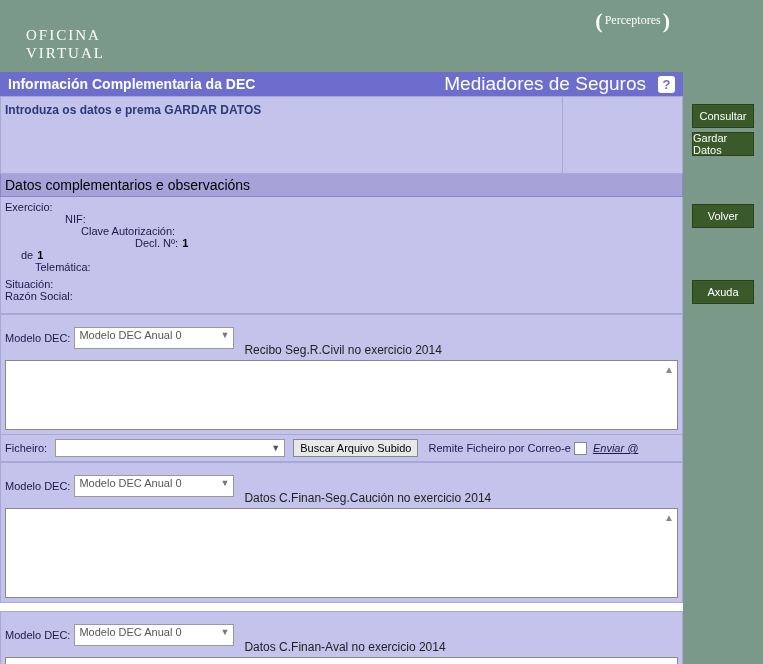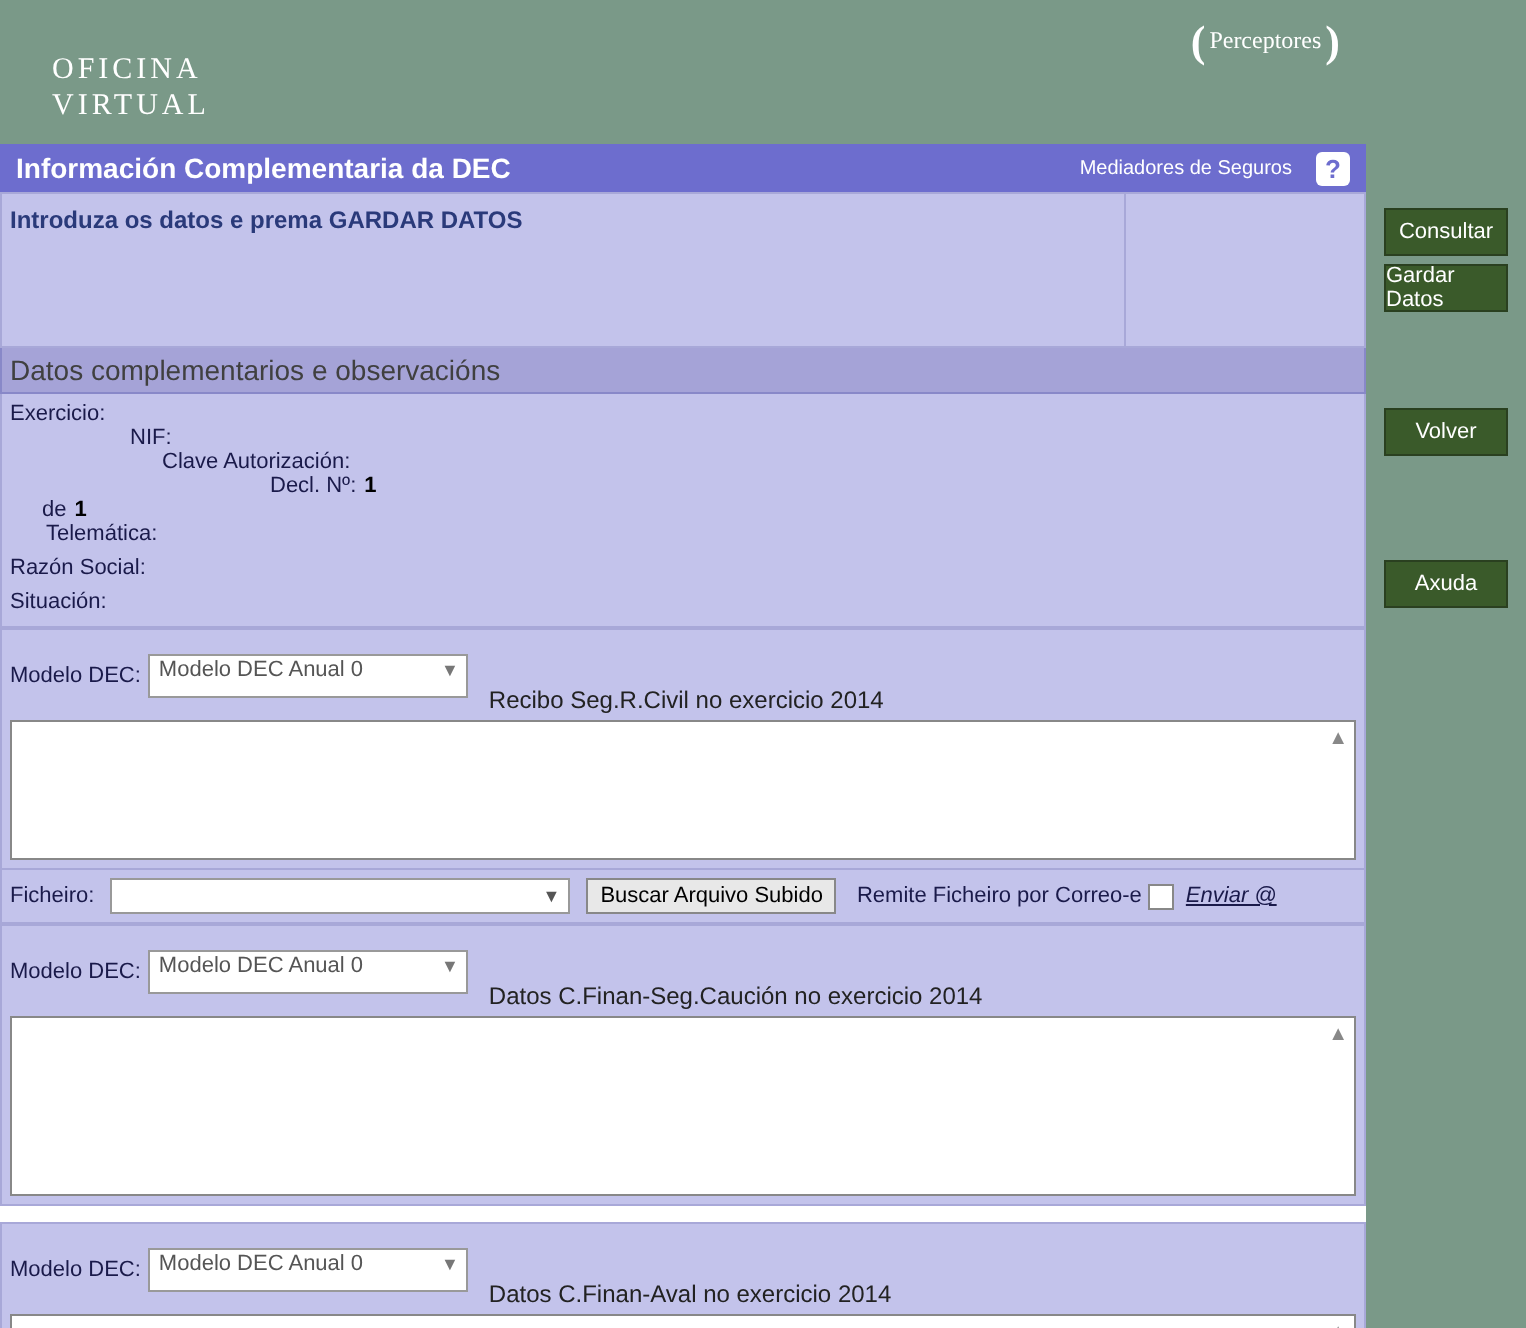--- a/index.html
+++ b/index.html
@@ -8,34 +8,34 @@
     .left-col { width: 683px; }
     .right-col { width: 80px; background: #7a9988; padding-top: 100px; }
     .top-bar { background: #7a9988; height: 72px; position: relative; color: #fff; }
     .brand { position: absolute; left: 26px; top: 26px; font-family: Georgia, serif; font-size: 15px; letter-spacing: 2px; line-height: 18px; font-weight: 300; }
     .perceptores { position: absolute; right: 13px; top: 8px; font-size: 12px; font-family: Georgia, serif; }
     .perceptores::before { content: "("; font-size: 22px; vertical-align: middle; margin-right: 2px; font-weight: bold; }
     .perceptores::after { content: ")"; font-size: 22px; vertical-align: middle; margin-left: 2px; font-weight: bold; }
     .header-bar { background: #6d6dce; color: #fff; display: flex; align-items: center; height: 24px; padding: 0 8px; font-size: 14px; }
     .header-title { font-weight: bold; }
     .header-spacer { flex: 1; }
-    .header-sub { font-size: 10px; margin-right: 12px; }
+    .header-sub { font-size: 19px; margin-right: 12px; }
     .help-icon { background: #fff; color: #6d6dce; width: 17px; height: 17px; border-radius: 3px; display: flex; align-items: center; justify-content: center; font-weight: bold; font-size: 13px; cursor: pointer; }
     .instruction-row { display: flex; }
     .instruction-left { background: #c3c3eb; flex: 1; border: 1px solid #a8a8d8; padding: 6px 4px; color: #2a3a7a; font-weight: bold; font-size: 12px; height: 78px; }
     .instruction-right { width: 120px; background: #c3c3eb; border: 1px solid #a8a8d8; border-left: none; height: 78px; }
-    .section-header { background: #a5a3d7; color: #404040; font-size: 14px; padding: 3px 4px; border: 1px solid #8888c8; border-top: none; }
+    .section-header { background: #a5a3d7; color: #000000; font-size: 14px; padding: 3px 4px; border: 1px solid #8888c8; border-top: none; }
     .info-panel { background: #c3c3eb; border: 1px solid #a8a8d8; border-top: none; padding: 4px 4px 6px; }
     .info-row { display: flex; color: #1a1a4a; font-size: 11px; margin-bottom: 5px; flex-direction: column; }
     .info-item { display: flex; align-items: center; }
     .info-item.nif { margin-left: 60px; }
     .info-item.clave { margin-left: 76px; }
     .info-item.decl { margin-left: 130px; }
     .info-item.de { margin-left: 16px; }
-    .info-item.tel { margin-left: 18px; }
+    .info-item.tel { margin-left: 30px; }
     .decl-val { font-weight: bold; margin-left: 4px; color: #000; }
     .model-block { background: #c3c3eb; border: 1px solid #a8a8d8; padding: 4px 4px 0; }
     .model-row { display: flex; align-items: center; margin-bottom: 3px; }
     .model-label { color: #1a1a4a; font-size: 11px; margin-right: 4px; }
     .model-select { width: 160px; height: 22px; font-size: 11px; background: #fff; border: 1px solid #999; color: #555; position: relative; padding: 1px 20px 1px 4px; }
     .model-select::after { content: "▼"; position: absolute; right: 4px; top: 2px; font-size: 9px; color: #777; }
     .model-title { font-family: Verdana, sans-serif; font-size: 12px; color: #222; margin-left: 10px; margin-top: 24px; }
     .textarea-wrap { position: relative; background: #fff; border: 1px solid #888; height: 70px; margin-bottom: 4px; width: 100%; }
     .textarea-wrap.tall { height: 90px; }
     .scroll-arrow { position: absolute; right: 3px; top: 3px; font-size: 10px; color: #888; }
@@ -85,25 +85,25 @@
         <span class="info-item decl">
           <span>Decl. Nº:</span>
             <span class="decl-val">1</span>
         </span>
         <span class="info-item de">
           <span>de</span>
             <span class="decl-val">1</span>
         </span>
         <span class="info-item tel">Telemática:</span>
       </div>
+      <div class="info-row" style="margin-bottom:0">
+        <span>Situación:</span>
+      </div>
       <div class="info-row">
         <span>Razón Social:</span>
-      </div>
-      <div class="info-row" style="margin-bottom:0">
-        <span>Situación:</span>
       </div>
     </div>
 
     <div class="model-block">
       <div class="model-row">
         <span class="model-label">Modelo DEC:</span>
         <div class="model-select">Modelo DEC Anual 0</div>
         <span class="model-title">Recibo Seg.R.Civil no exercicio 2014</span>
       </div>
       <div class="textarea-wrap">

